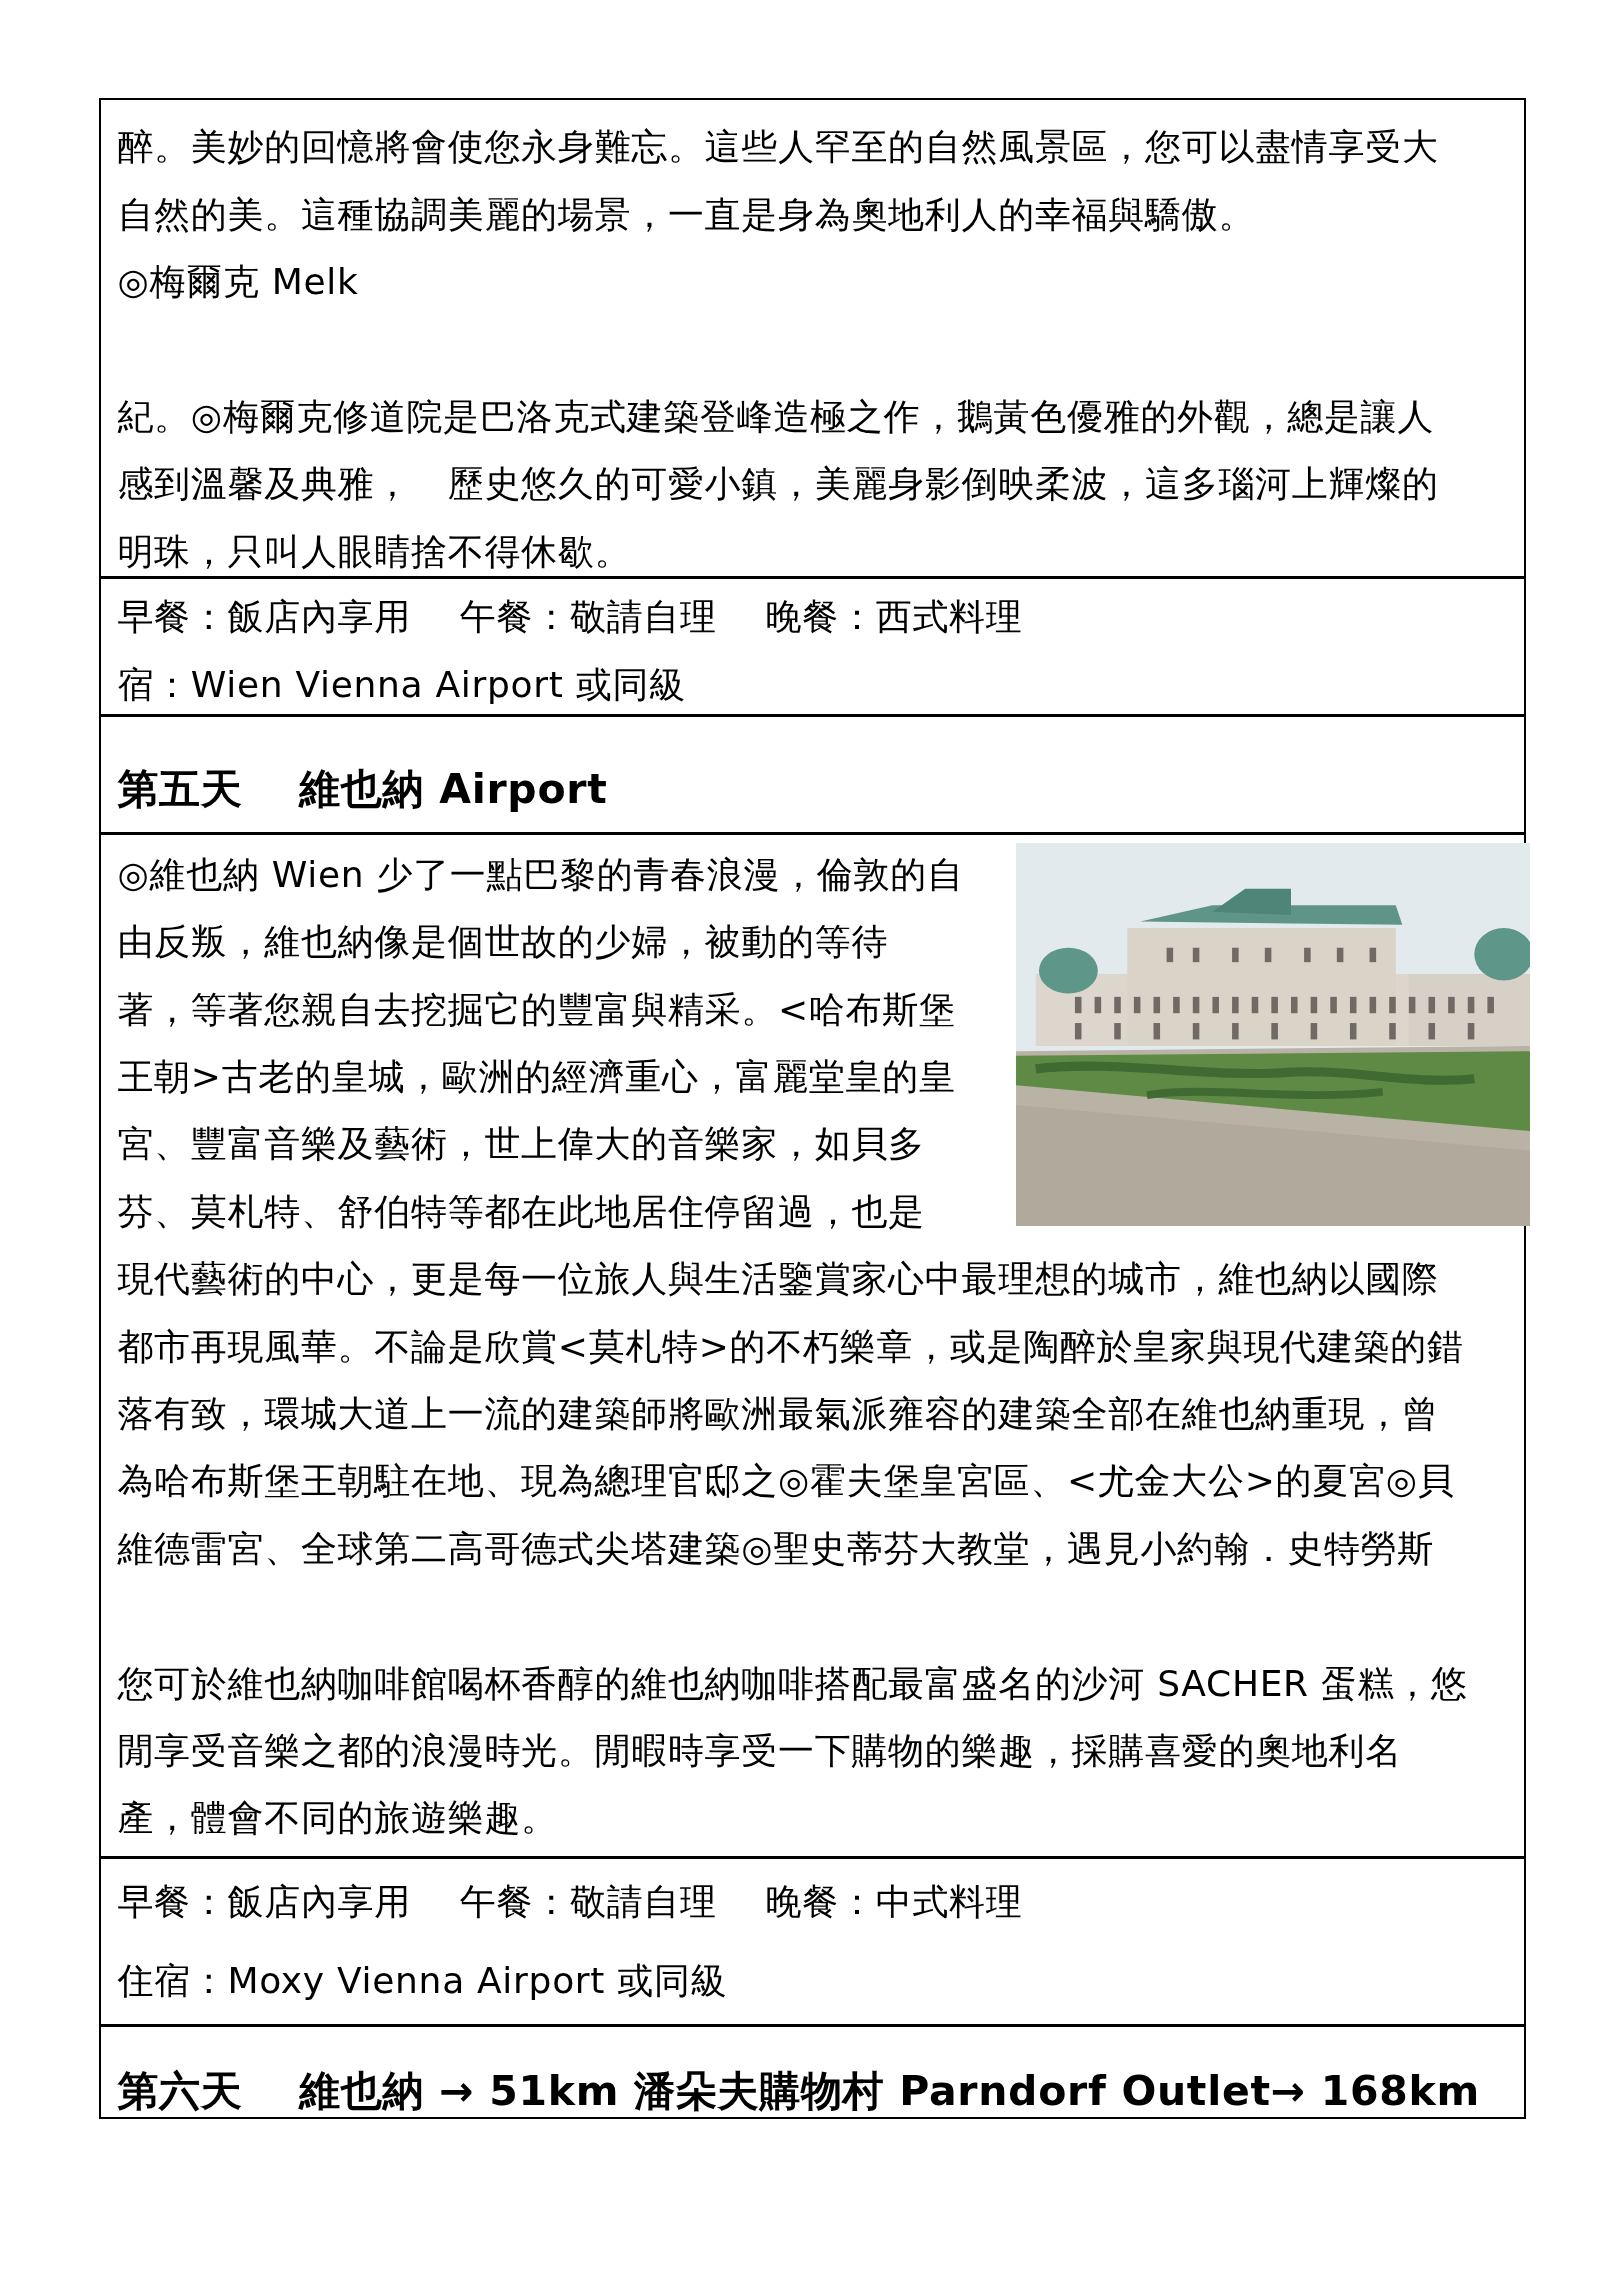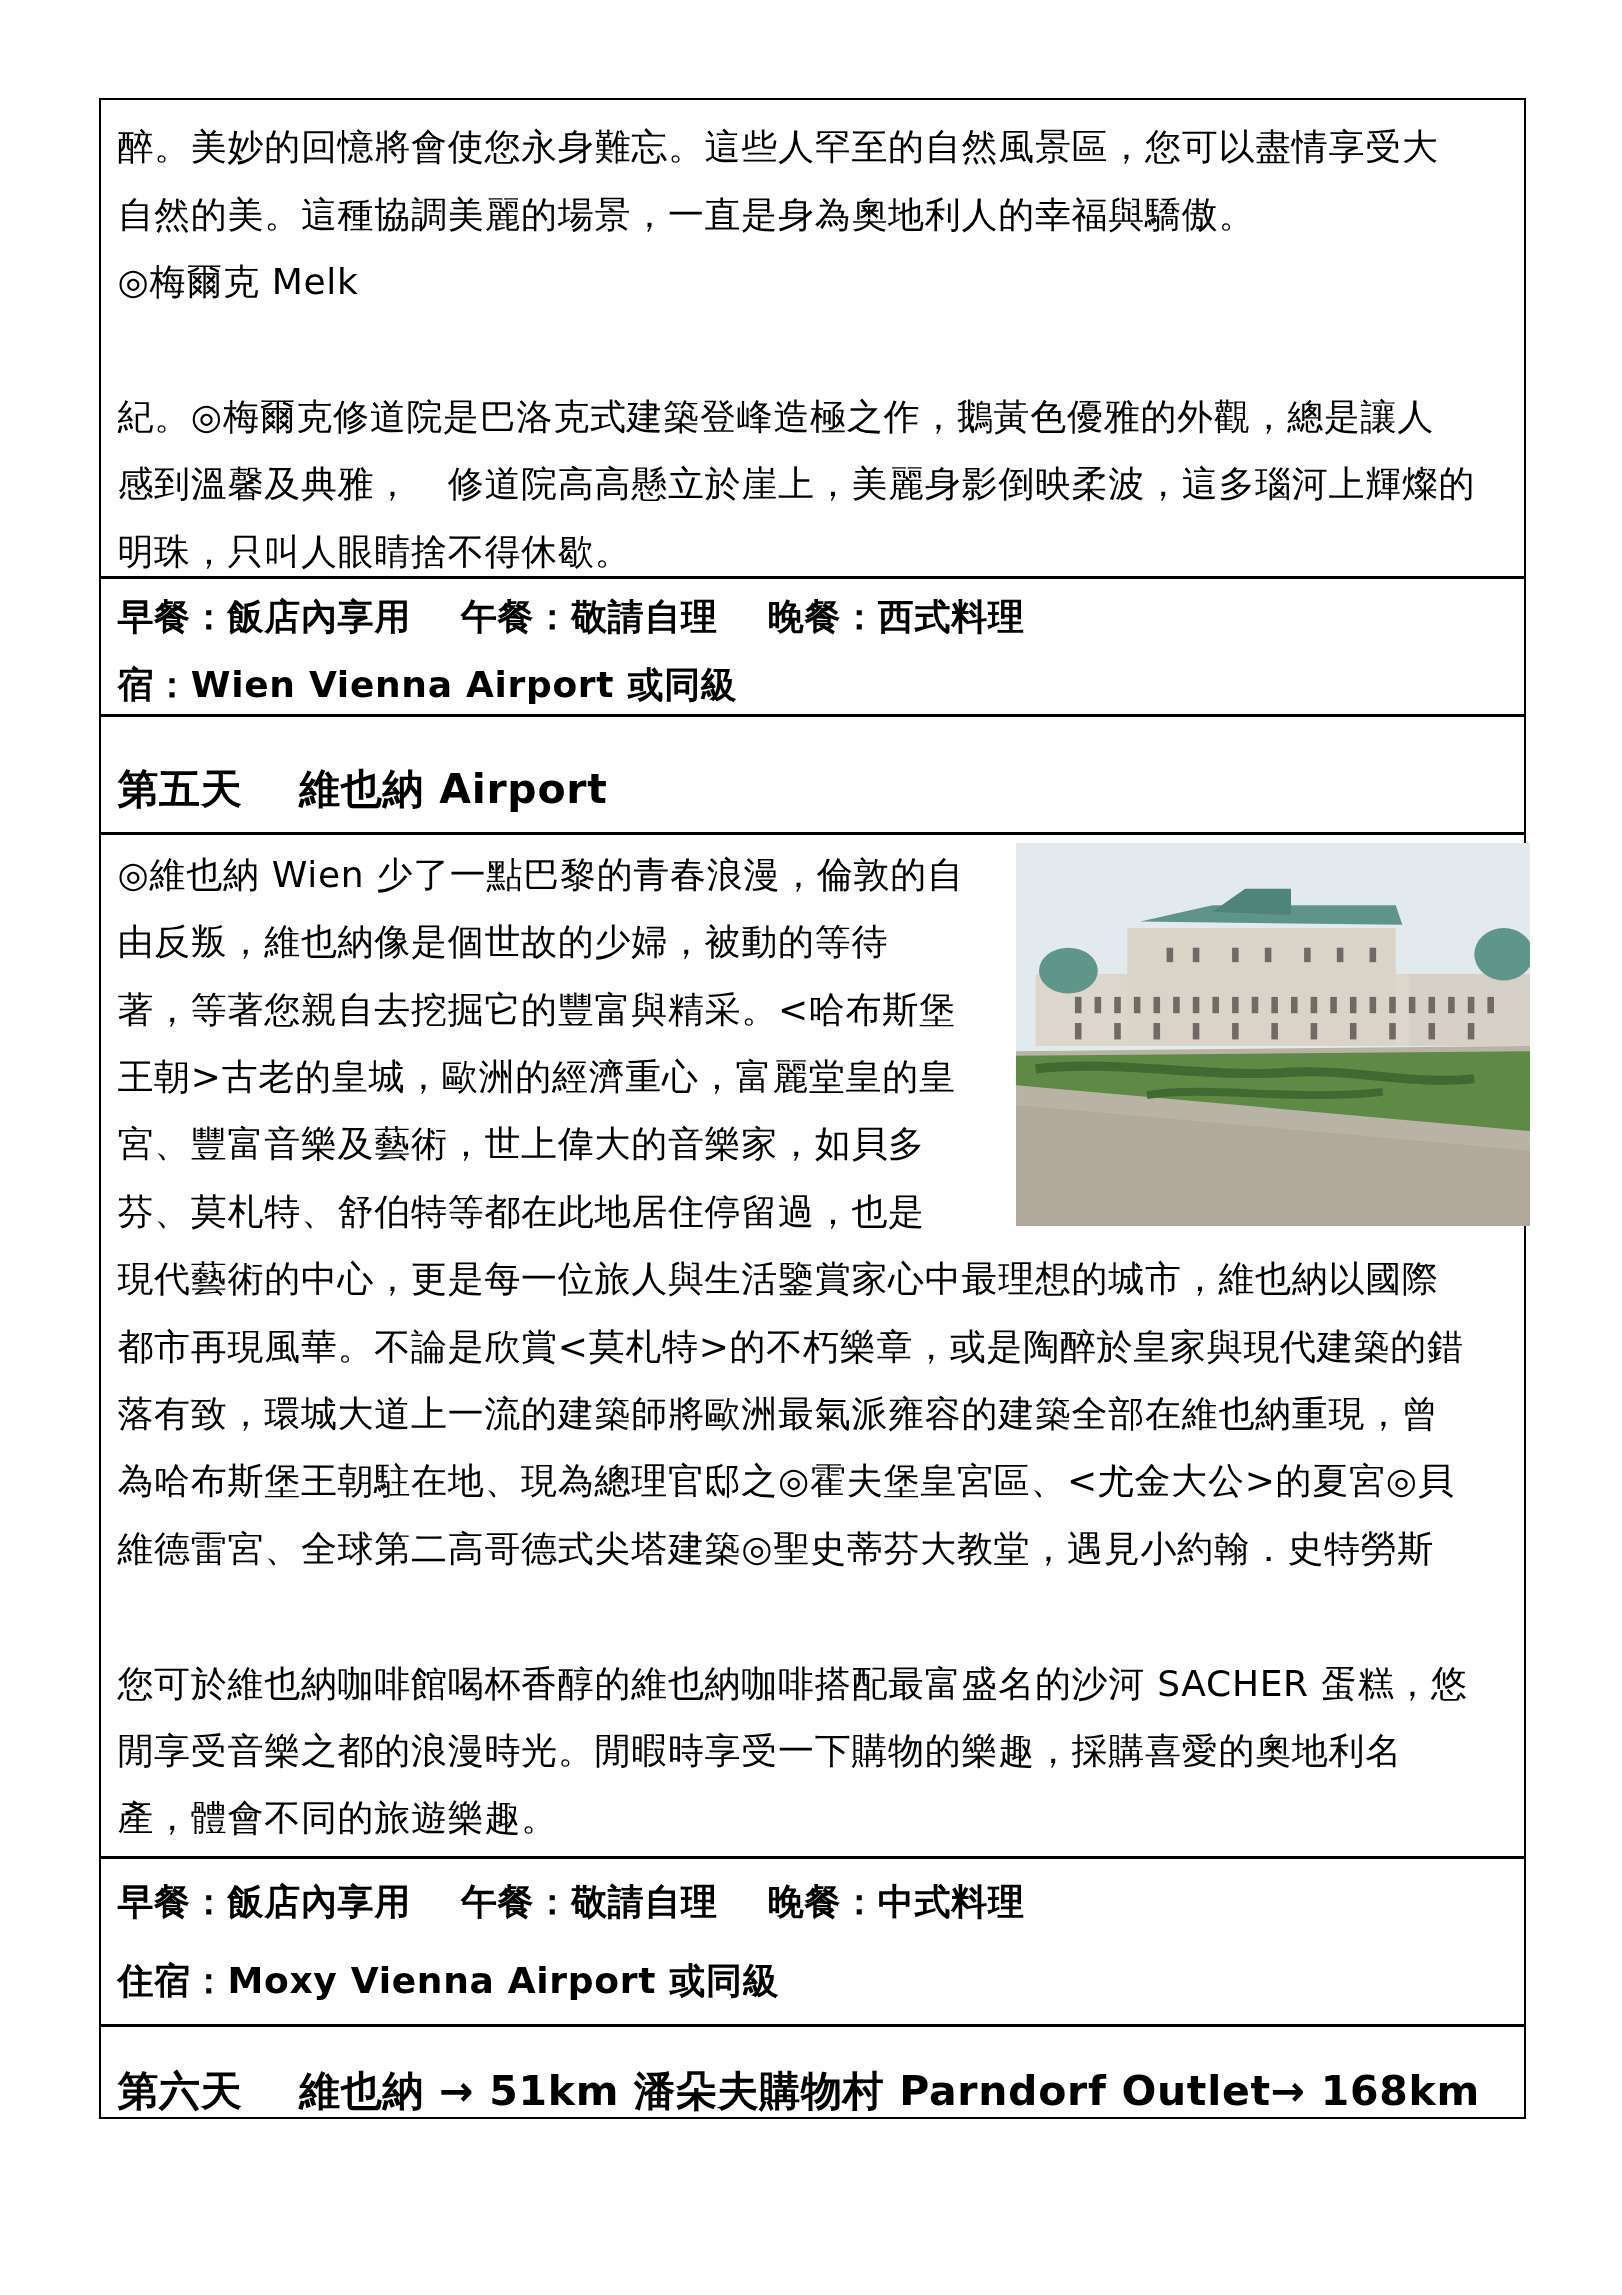--- a/index.html
+++ b/index.html
@@ -10,39 +10,39 @@
   }
   .table {
     position: absolute; left: 99px; top: 98px; width: 1423px; height: 2017px;
     border: 2.6px solid #000000; box-sizing: content-box;
   }
   .sep { position: absolute; left: 0; width: 100%; height: 2.6px; background: #000000; }
   .line {
     position: absolute; left: 16.4px; white-space: nowrap;
     font-size: 36px; line-height: 42px; letter-spacing: 0.7px;
   }
-  .bold { font-weight: bold; }
+  .bold { font-weight: normal; }
   .day-title { font-size: 41px; line-height: 47px; font-weight: bold; }
   .photo {
     position: absolute; left: 915px; top: 743px; width: 514px; height: 383px;
     overflow: hidden;
     background: linear-gradient(#e6ecef 0%, #dfe6ea 52%, #cfcbc3 52%, #cfcbc3 100%);
   }
   .photo svg { display: block; }
 </style>
 </head>
 <body>
 
 <div class="table">
 
   <div class="line" style="top:26px">醉。美妙的回憶將會使您永身難忘。這些人罕至的自然風景區，您可以盡情享受大</div>
   <div class="line" style="top:94px">自然的美。這種協調美麗的場景，一直是身為奧地利人的幸福與驕傲。</div>
   <div class="line" style="top:161px">◎梅爾克 Melk</div>
   <div class="line" style="top:296px">紀。◎梅爾克修道院是巴洛克式建築登峰造極之作，鵝黃色優雅的外觀，總是讓人</div>
-  <div class="line" style="top:363px">感到溫馨及典雅，　修道院高高懸立於崖上，美麗身影倒映柔波，這多瑙河上輝燦的</div>
+  <div class="line" style="top:363px">感到溫馨及典雅，　歷史悠久的可愛小鎮，美麗身影倒映柔波，這多瑙河上輝燦的</div>
   <div class="line" style="top:431px">明珠，只叫人眼睛捨不得休歇。</div>
 
   <div class="sep" style="top:476px"></div>
 
   <div class="line bold" style="top:496px">早餐：飯店內享用　 午餐：敬請自理　 晚餐：西式料理</div>
   <div class="line bold" style="top:564px">宿：Wien Vienna Airport 或同級</div>
 
   <div class="sep" style="top:614px"></div>
 
   <div class="line day-title" style="top:666px">第五天　 維也納  Airport</div>

